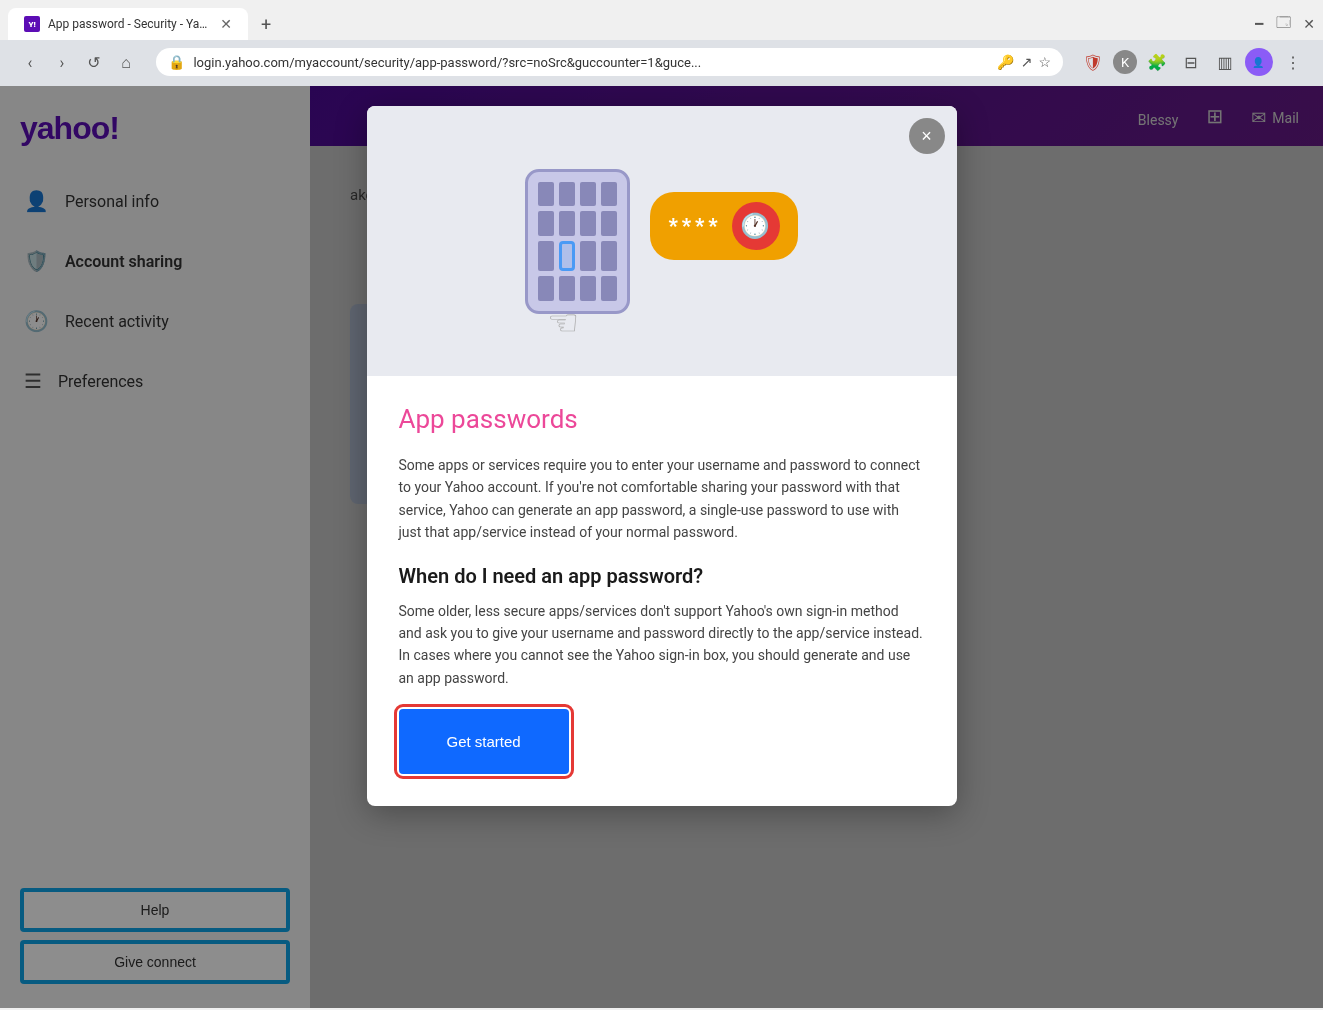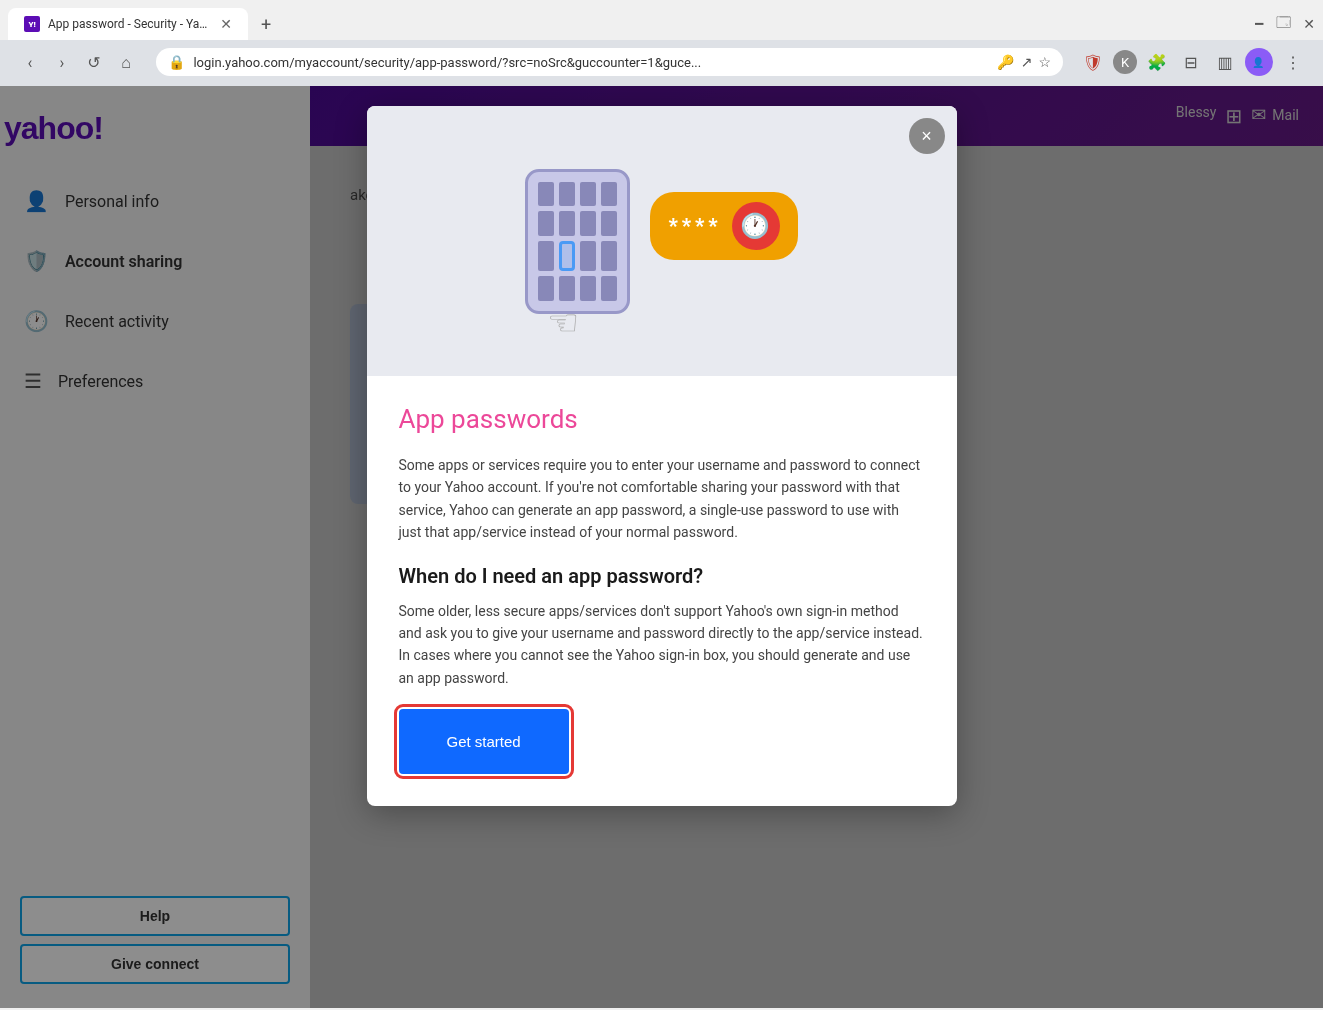--- a/index.html
+++ b/index.html
@@ -20,34 +20,34 @@
     .address-bar-icons { display: flex; align-items: center; gap: 6px; color: #555; }
     .toolbar { display: flex; align-items: center; gap: 6px; padding: 4px 8px; }
     .toolbar-icon { width: 28px; height: 28px; display: flex; align-items: center; justify-content: center; color: #555; cursor: pointer; border-radius: 4px; font-size: 16px; }
     .avatar { width: 28px; height: 28px; border-radius: 50%; background: #8b5cf6; display: flex; align-items: center; justify-content: center; color: white; font-size: 11px; overflow: hidden; }
 
     
     .page { display: flex; width: 100%; height: calc(100% - 88px); position: relative; }
 
     
     .sidebar { width: 310px; background: #f5f5f5; flex-shrink: 0; display: flex; flex-direction: column; filter: brightness(0.85); }
-    .sidebar-logo { padding: 24px 4px 16px; }
+    .sidebar-logo { padding: 24px 20px 16px; }
     .yahoo-logo { font-size: 32px; font-weight: 900; color: #5c0db5; font-family: Arial Black, Arial, sans-serif; letter-spacing: -1px; }
     .sidebar-nav { flex: 1; padding: 8px 0; }
     .sidebar-item { display: flex; align-items: center; gap: 16px; padding: 18px 24px; cursor: pointer; color: #333; font-size: 16px; }
     .sidebar-item.active { font-weight: 600; }
     .sidebar-item-icon { font-size: 20px; color: #555; flex-shrink: 0; }
     .sidebar-item.active .sidebar-item-icon { color: #333; }
     .sidebar-bottom { padding: 16px 20px 24px; display: flex; flex-direction: column; gap: 8px; }
-    .sidebar-btn { border: 2px solid #0ea5e9; background: white; padding: 10px 16px; border-radius: 4px; cursor: pointer; font-size: 14px; color: #333; text-align: center; font-weight: bold; }
+    .sidebar-btn { border: 4px solid #0ea5e9; background: white; padding: 10px 16px; border-radius: 4px; cursor: pointer; font-size: 14px; color: #333; text-align: center; }
 
     
     .main-content { flex: 1; background: #f0f0f0; overflow: hidden; filter: brightness(0.7); position: relative; }
     .yahoo-header { background: linear-gradient(135deg, #5c0db5, #7b1fa2); padding: 0 24px; display: flex; align-items: center; gap: 16px; height: 60px; }
-    .header-right { margin-left: auto; display: flex; align-items: flex-start; gap: 9px; color: white; font-size: 14px; }
+    .header-right { margin-left: auto; display: flex; align-items: flex-end; gap: 28px; color: white; font-size: 14px; }
     .main-body { padding: 40px; }
 
     
     .modal-overlay { position: absolute; top: 0; left: 0; right: 0; bottom: 0; background: rgba(0,0,0,0.35); z-index: 10; display: flex; align-items: flex-start; justify-content: center; padding-top: 20px; }
     .modal { background: white; width: 590px; max-height: 880px; border-radius: 8px; overflow: hidden; box-shadow: 0 8px 32px rgba(0,0,0,0.3); position: relative; }
     .modal-header-img { background: #e8eaf0; height: 270px; display: flex; align-items: center; justify-content: center; position: relative; }
     .modal-close { position: absolute; top: 12px; right: 12px; width: 36px; height: 36px; border-radius: 50%; background: #888; border: none; cursor: pointer; display: flex; align-items: center; justify-content: center; color: white; font-size: 18px; }
     .modal-body { padding: 28px 32px 32px; }
     .modal-title { font-size: 26px; font-weight: 400; color: #ec4899; margin-bottom: 20px; }
     .modal-text { font-size: 14px; color: #444; line-height: 1.6; margin-bottom: 20px; }

